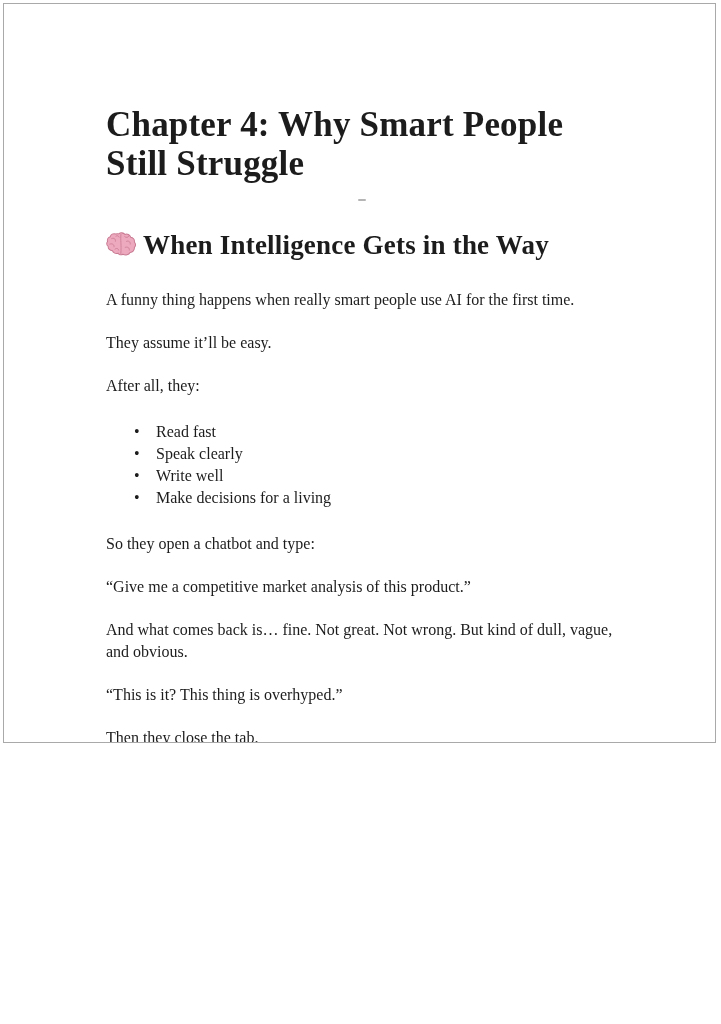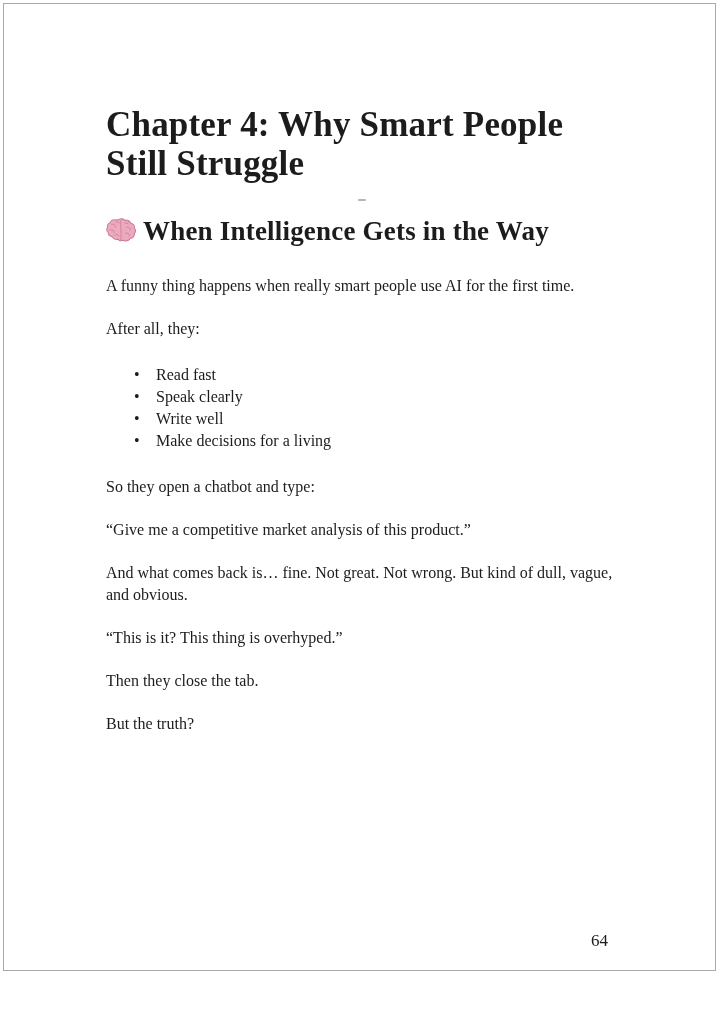--- a/index.html
+++ b/index.html
@@ -7,21 +7,21 @@
     padding: 0;
     background: #ffffff;
     width: 721px;
     height: 1024px;
     font-family: "Liberation Serif", serif;
     color: #1c1c1c;
   }
   .page {
     position: absolute;
     left: 3px; top: 3px;
-    width: 713px; height: 968px;
+    width: 713px; height: 740px;
     border: 1px solid #a9a9a9;
     background: #ffffff;
     box-sizing: border-box;
     overflow: hidden;
   }
   .content {
     position: absolute;
     left: 102px;            
     top: 0;
     width: 512px;
@@ -42,21 +42,21 @@
     margin-top: 31px;
   }
   .divider {
     width: 8px;
     height: 2px;
     background: #b5b5b5;
     border-radius: 1px;
     margin: 16px auto 0 auto;
   }
   h2.section-heading {
-    margin: 14px 0 0 0;
+    margin: 28px 0 0 0;
     font-size: 27px;
     line-height: 32px;
     font-weight: bold;
     letter-spacing: 0.2px;
     white-space: nowrap;
   }
   h2 .brain {
     display: inline-block;
     width: 30px;
     height: 26px;
@@ -104,20 +104,21 @@
       <span class="brain">
         <svg viewBox="0 0 32 28" width="30" height="26" aria-hidden="true">
           <path d="M10.5 2.2 C7.5 1 4.8 2.6 4.4 5.2 C2.2 5.8 0.9 8 1.5 10.2 C0.4 11.8 0.7 14.2 2.2 15.4 C2 18 4 20.2 6.8 20.2 C7.6 22.6 10.4 23.8 12.8 22.8 C13.6 24.4 16.2 25 18 24 C20.8 25.6 24.4 24.6 25.8 22 C28.6 21.8 30.8 19.4 30.4 16.6 C31.8 15 31.8 12.4 30.4 10.8 C30.9 8.2 29 5.8 26.4 5.6 C25.6 3 22.8 1.6 20.2 2.6 C18.6 0.6 15.4 0.4 13.6 2 C12.6 1.6 11.4 1.8 10.5 2.2 Z" fill="#edaabe" stroke="#c97b93" stroke-width="1.1"></path>
           <path d="M16 2.2 C15.2 8 16.6 14 15.8 23.6" fill="none" stroke="#c97b93" stroke-width="0.9"></path>
           <path d="M6 7 C8.5 6 10.5 7.5 10 10 M4 13 C6.5 12 9 13.5 8.5 16 M9.5 18.5 C11 17 13 17.5 13.5 19.5 M20 5 C21.5 6.5 24 6 24.5 4.2 M22 10 C24 9 26.5 10.5 26 13 M20.5 16.5 C23 15.5 25.5 17 25 19.5 M10.5 4.5 C12 3.5 13.5 4 14 5.5" fill="none" stroke="#c97b93" stroke-width="0.9" stroke-linecap="round"></path>
         </svg>
       </span><span>When Intelligence Gets in the Way</span>
     </h2>
 
     <p class="body first-after-heading">A funny thing happens when really smart people use AI for the first time.</p>
+    <p class="body">They assume it’ll be easy.</p>
     <p class="body">After all, they:</p>
 
     <ul class="trait-list">
       <li>Read fast</li>
       <li>Speak clearly</li>
       <li>Write well</li>
       <li>Make decisions for a living</li>
     </ul>
 
     <p class="body after-list">So they open a chatbot and type:</p>

